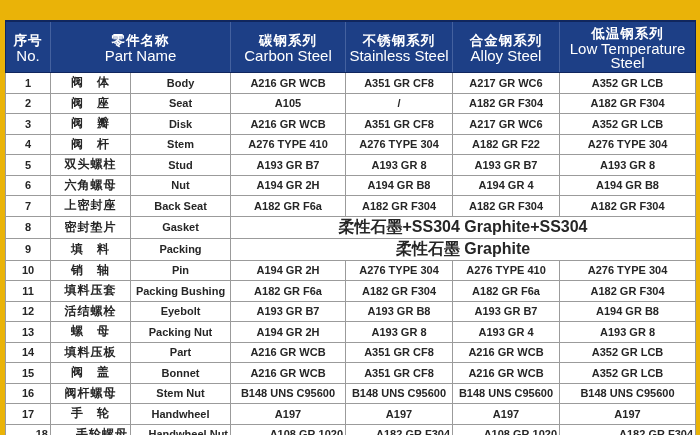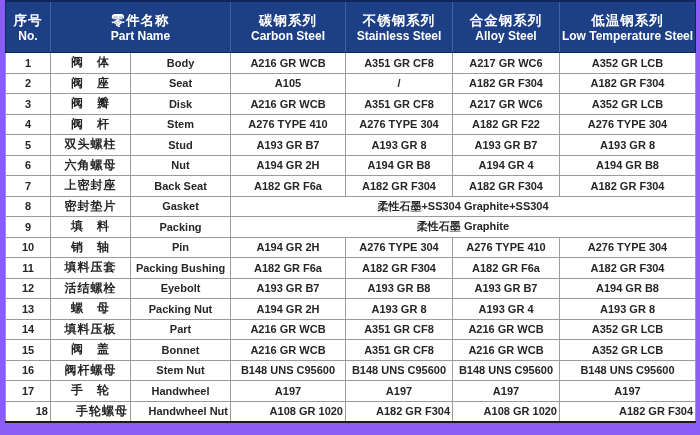--- a/index.html
+++ b/index.html
@@ -8,22 +8,22 @@
     background: #ffffff;
     width: 700px;
     height: 435px;
     font-family: "Liberation Sans", sans-serif;
     overflow: hidden;
   }
   .page {
     width: 700px;
     height: 435px;
     box-sizing: border-box;
-    padding: 0 5px 0 5px;
-    background: #8b5cf6;
+    padding: 20px 5px 0 5px;
+    background: #eab308;
   }
   table.materials {
     border-collapse: collapse;
     table-layout: fixed;
     width: 690px;
   }
   
   thead th {
     background: #1d3f86;
     color: #ffffff;
@@ -38,40 +38,40 @@
   }
   thead th:first-child { border-left: 1px solid #10265e; }
   thead th:last-child  { border-right: 1px solid #10265e; margin-top: 40px; }
   .h-zh {
     font-size: 13.5px;
     font-weight: bold;
     line-height: 17px;
     letter-spacing: 1px;
   }
   .h-en {
-    font-size: 12px;
-    font-weight: bold;
+    font-size: 15px;
+    font-weight: normal;
     line-height: 14px;
   }
   
   tbody td {
     background: #ffffff;
     border: 1px solid #9b9b9b;
     height: 19.5px;
     padding: 0 2px;
     text-align: center;
     vertical-align: middle;
     font-size: 11px;
     font-weight: bold;
     color: #262626;
     white-space: nowrap;
     overflow: hidden;
   }
   tbody td.zh-cell { font-size: 12px; letter-spacing: 1px; font-family: Liberation Serif, serif; }
-  tbody td.merged-cell { font-size: 11px; }
+  tbody td.merged-cell { font-size: 16px; }
   tbody tr:last-child td { border-bottom: 2px solid #1a1a1a; text-align: right; }
   tbody td:first-child { border-left: 1px solid #9b9b9b; }
   tbody td:last-child { border-right: 1px solid #9b9b9b; }
 </style>
 </head>
 <body>
 
 <div class="page">
   <table class="materials">
     <colgroup>

